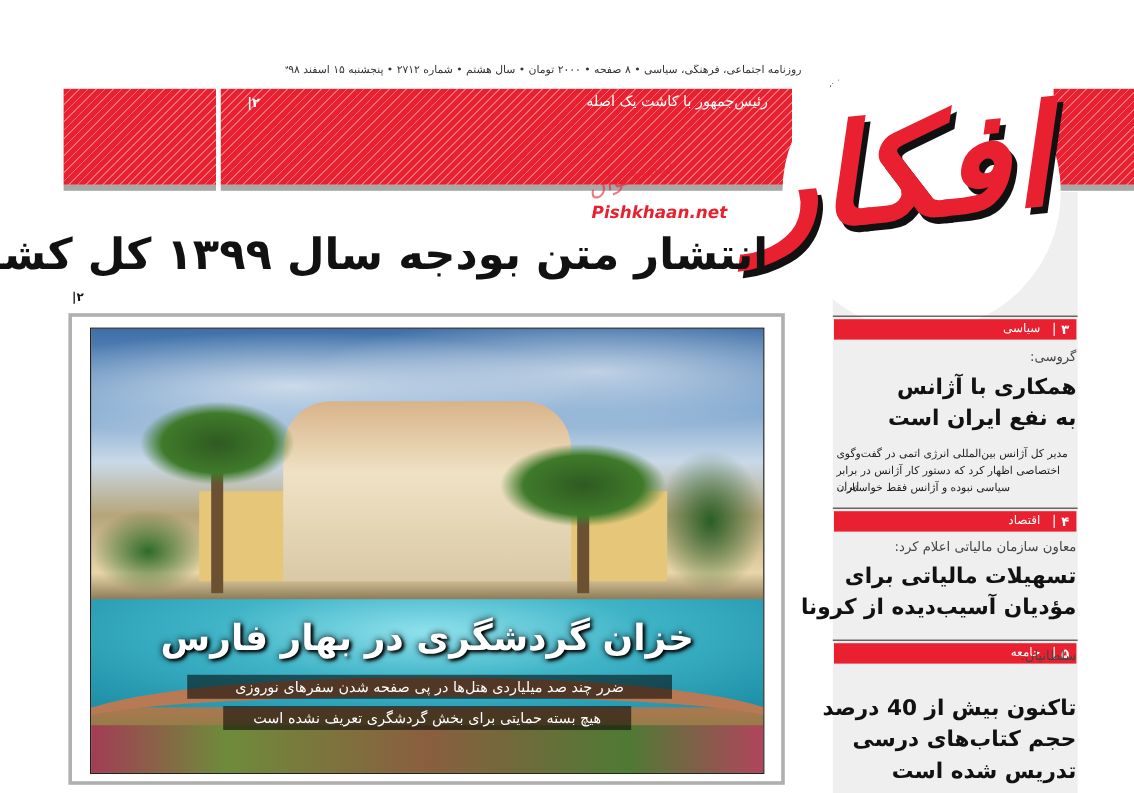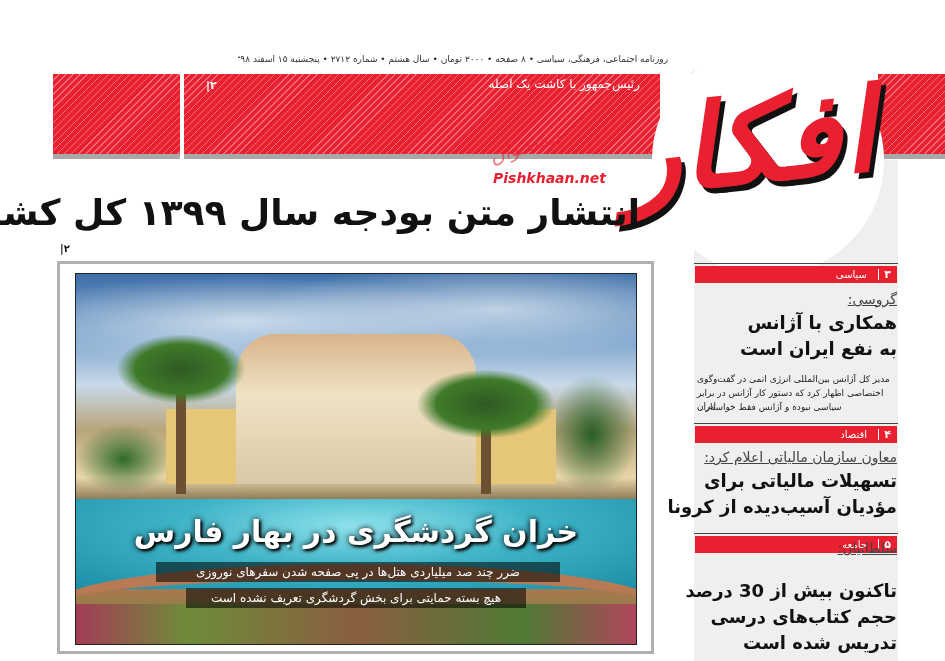--- a/index.html
+++ b/index.html
@@ -96,21 +96,21 @@
   .sidebar { position: absolute; left: 694px; top: 160px; width: 204px; height: 501px; background: #efefef; }
   .sidebar-rule { position: absolute; left: 694px; height: 1px; background: #444; width: 204px; }
   .sec-bar {
     position: absolute; left: 695px; width: 202px; height: 17px; background: #e8202f;
     color: #fff; font-size: 10px; line-height: 17px;
   }
   .sec-bar .sec-num { position: absolute; right: 6px; top: 0; font-weight: bold; font-size: 11px; }
   .sec-bar .sec-div { position: absolute; right: 18px; top: 3px; width: 1px; height: 11px; background: #fff; }
   .sec-bar .sec-name { position: absolute; right: 30px; top: 0; }
 
-  .kicker { position: absolute; right: 48px; font-size: 14px; color: #444; text-align: center; text-decoration: underline; }
+  .kicker { position: absolute; right: 48px; font-size: 11px; color: #444; text-align: center; }
   .story-head { position: absolute; right: 48px; font-size: 18px; font-weight: bold; color: #111; text-align: right; line-height: 24px; }
   .story-body { position: absolute; right: 48px; width: 200px; font-size: 9px; color: #222; text-align: left; line-height: 13px; }
 </style>
 </head>
 <body>
 
 <div class="meta-line">روزنامه اجتماعی، فرهنگی، سیاسی • ۸ صفحه • ۲۰۰۰ تومان • سال هشتم • شماره ۲۷۱۲ • پنجشنبه ۱۵ اسفند ۱۳۹۸</div>
 <div class="tagline">روزنامه صبح ایران</div>
 
 <div class="band-left stripe"></div>
@@ -177,15 +177,15 @@
 <div class="story-head" style="top:469px;">تسهیلات مالیاتی برای</div>
 <div class="story-head" style="top:495px;">مؤدیان آسیب‌دیده از کرونا</div>
 
 <div class="sidebar-rule" style="top:533px;"></div>
 <div class="sec-bar" style="top:536px;">
   <span class="sec-num">۵</span>
   <span class="sec-div"></span>
   <span class="sec-name">جامعه</span>
 </div>
 <div class="kicker" style="top:540px;">سلطانیان:</div>
-<div class="story-head" style="top:579px;">تاکنون بیش از 30 درصد</div>
+<div class="story-head" style="top:579px;">تاکنون بیش از 40 درصد</div>
 <div class="story-head" style="top:605px;">حجم کتاب‌های درسی</div>
 <div class="story-head" style="top:631px;">تدریس شده است</div>
 
 </body></html>

